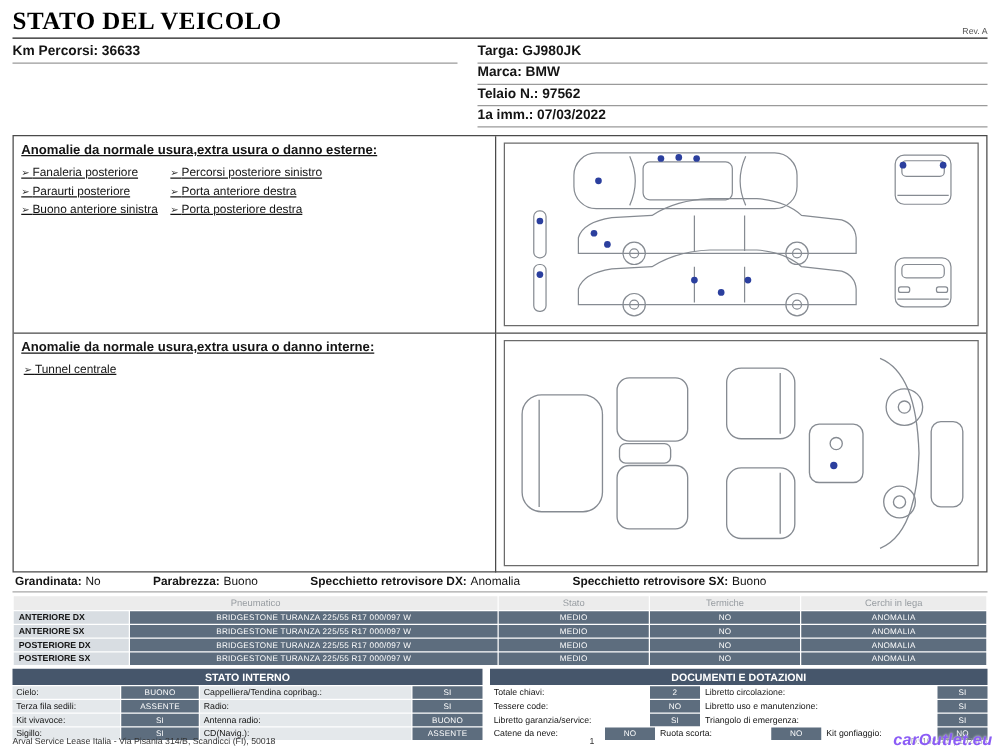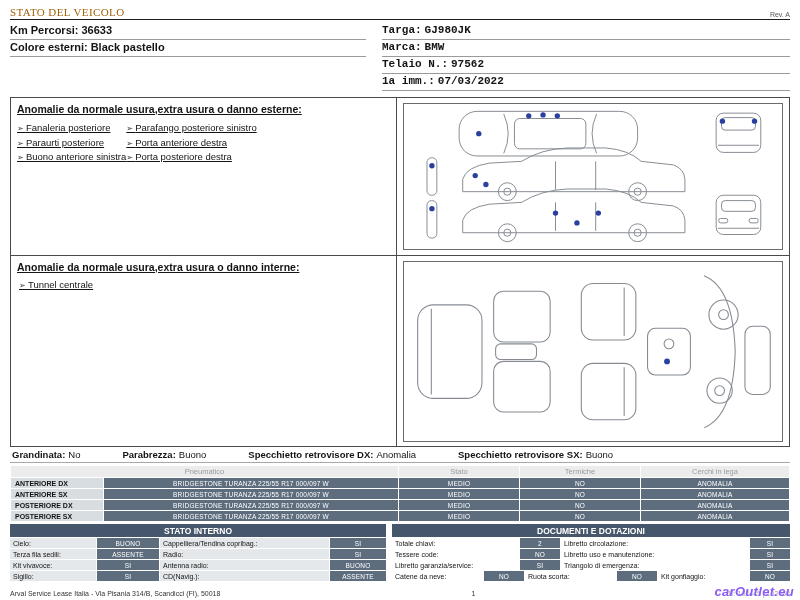--- a/index.html
+++ b/index.html
@@ -9,40 +9,40 @@
     font-family:"Liberation Sans", sans-serif;
     color:#141414;
     position:relative;
     overflow:hidden;
   }
   .page { padding:6px 10px 0 10px; position:relative; height:100%; }
 
   
   .hdr { display:flex; justify-content:space-between; align-items:flex-end;
          border-bottom:1.5px solid #1c1c1c; padding-bottom:1px; margin-bottom:3px; }
-  .hdr-title { font-family:"Liberation Serif", serif; font-size:11px; font-weight:normal;
-               color:#a16207; letter-spacing:.4px; }
+  .hdr-title { font-family:"Liberation Serif", serif; font-size:20px; font-weight:bold;
+               color:#000000; letter-spacing:.4px; }
   .hdr-rev { font-size:7px; color:#555; }
 
   
   .info { display:flex; gap:16px; }
   .info-col-left  { flex:0 0 356px; }
-  .info-col-right { flex:1;font-family:Liberation Mono, monospace; }
+  .info-col-right { flex:1; }
   .info-row { font-size:11px; font-weight:bold; line-height:1.18; padding:1px 0 2px 0;
               border-bottom:1px solid #9a9a9a; }
   .info-row .lbl { margin-right:3px; }
 
   
   .box { margin-top:6px; border:1px solid #4a4a4a; height:350px;
          display:grid; grid-template-columns:386px 1fr; grid-template-rows:158px 1fr; }
   .cell { padding:5px 6px; }
   .cell.br { border-right:1px solid #4a4a4a;text-decoration:underline; }
   .cell.bb { border-bottom:1px solid #4a4a4a; }
   .sec-title { font-size:10.5px; font-weight:bold; margin-bottom:6px; }
-  .bullets { display:flex; }
+  .bullets { display:flex; gap:10px; }
   .bullets ul { list-style:none; font-size:9.5px; line-height:1.55; }
   .bullets li::before, .single-bullet::before { content:"\27A2\00a0"; font-size:8px; color:#333; }
   .single-bullet { font-size:9.5px; margin-left:2px; }
   .diagram-frame { border:1px solid #6b6b6b; width:100%; height:100%; padding:2px; background:#fff; }
   .diagram-frame svg { width:100%; height:100%; display:block; }
   .sketch { stroke:#868b92; fill:none; stroke-width:1.1; }
   .dot { fill:#2b3f9e; stroke:none; }
 
   
   .cond-row { display:flex; gap:42px; font-size:9.5px; padding:2px 0 2.5px 2px;
@@ -91,42 +91,41 @@
 <div class="page">
 
   <div class="hdr">
     <span class="hdr-title">STATO DEL VEICOLO</span>
     <span class="hdr-rev">Rev. A</span>
   </div>
 
   <div class="info">
     <div class="info-col-left">
       <div class="info-row"><span class="lbl">Km Percorsi:</span><span>36633</span></div>
-      <div class="info-row"><span class="lbl">Colore esterni:</span><span>Black pastello</span></div>
     </div>
     <div class="info-col-right">
       <div class="info-row"><span class="lbl">Targa:</span><span>GJ980JK</span></div>
       <div class="info-row"><span class="lbl">Marca:</span><span>BMW</span></div>
       <div class="info-row"><span class="lbl">Telaio N.:</span><span>97562</span></div>
       <div class="info-row"><span class="lbl">1a imm.:</span><span>07/03/2022</span></div>
     </div>
   </div>
 
   <div class="box">
 
     <div class="cell br bb">
       <div class="sec-title">Anomalie da normale usura,extra usura o danno esterne:</div>
       <div class="bullets">
         <ul>
           <li>Fanaleria posteriore</li>
           <li>Paraurti posteriore</li>
           <li>Buono anteriore sinistra</li>
         </ul>
         <ul>
-          <li>Parafango posteriore sinistro</li>
+          <li>Percorsi posteriore sinistro</li>
           <li>Porta anteriore destra</li>
           <li>Porta posteriore destra</li>
         </ul>
       </div>
     </div>
 
     <div class="cell bb">
       <div class="diagram-frame">
         <svg viewBox="0 0 384 158" preserveAspectRatio="xMidYMid meet">
 

